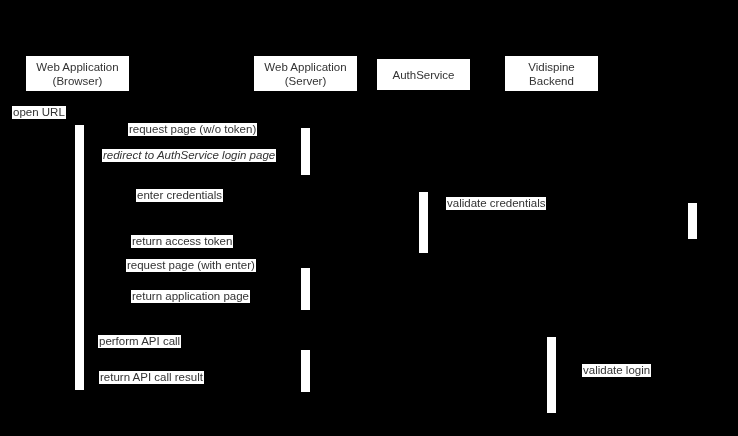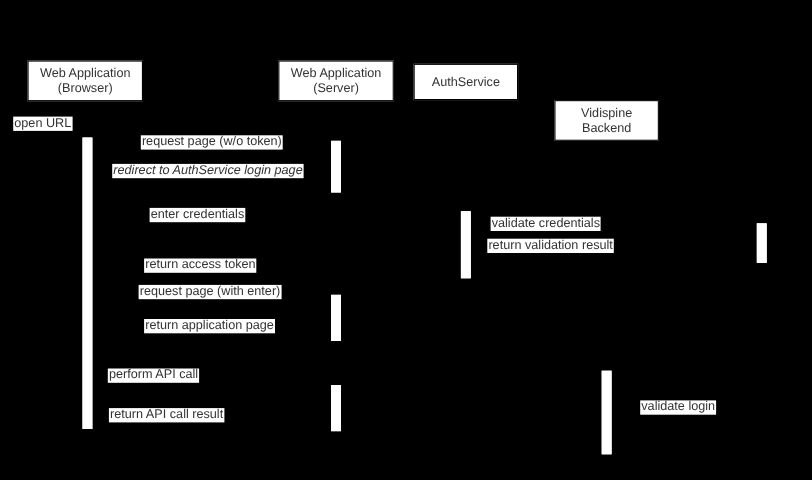--- a/index.html
+++ b/index.html
@@ -74,21 +74,21 @@
 
   <div class="participant-box" style="left:253px; top:55px; width:105px; height:37px;">
     <span class="participant-line1">Web Application</span>
     <span class="participant-line2">(Server)</span>
   </div>
 
   <div class="participant-box" style="left:376px; top:58px; width:95px; height:33px;text-align:center;">
     <span class="participant-line1">AuthService</span>
   </div>
 
-  <div class="participant-box" style="left:504px; top:55px; width:95px; height:37px;margin-top:36px;">
+  <div class="participant-box" style="left:504px; top:55px; width:95px; height:37px;">
     <span class="participant-line1">Vidispine</span>
     <span class="participant-line2">Backend</span>
   </div>
 
 
   <div class="activation" style="left:75px; top:125px; width:9px; height:265px;"></div>
   <div class="activation" style="left:301px; top:128px; width:9px; height:47px;"></div>
   <div class="activation" style="left:301px; top:268px; width:9px; height:42px;"></div>
   <div class="activation" style="left:301px; top:350px; width:9px; height:42px;"></div>
   <div class="activation" style="left:419px; top:192px; width:9px; height:61px;"></div>
@@ -98,21 +98,20 @@
   <div class="message-label" style="left:12px; top:106px;">open URL</div>
 
   <div class="message-label" style="left:128px; top:123px;">request page (w/o token)</div>
 
   <div class="message-label" style="left:102px; top:149px;font-style:italic;">redirect to AuthService login page</div>
 
   <div class="message-label" style="left:136px; top:189px;">enter credentials</div>
 
   <div class="message-label" style="left:446px; top:197px;">validate credentials</div>
 
-  <div class="message-label" style="left:443px; top:217px;">return validation result</div>
 
   <div class="message-label" style="left:131px; top:235px;">return access token</div>
 
   <div class="message-label" style="left:126px; top:259px;">request page (with enter)</div>
 
   <div class="message-label" style="left:131px; top:290px;">return application page</div>
 
   <div class="message-label" style="left:98px; top:335px;">perform API call</div>
 
   <div class="message-label" style="left:582px; top:364px;">validate login</div>

